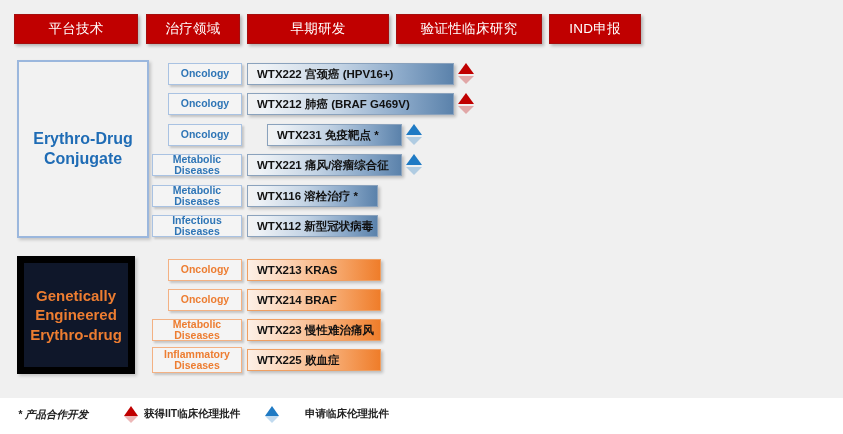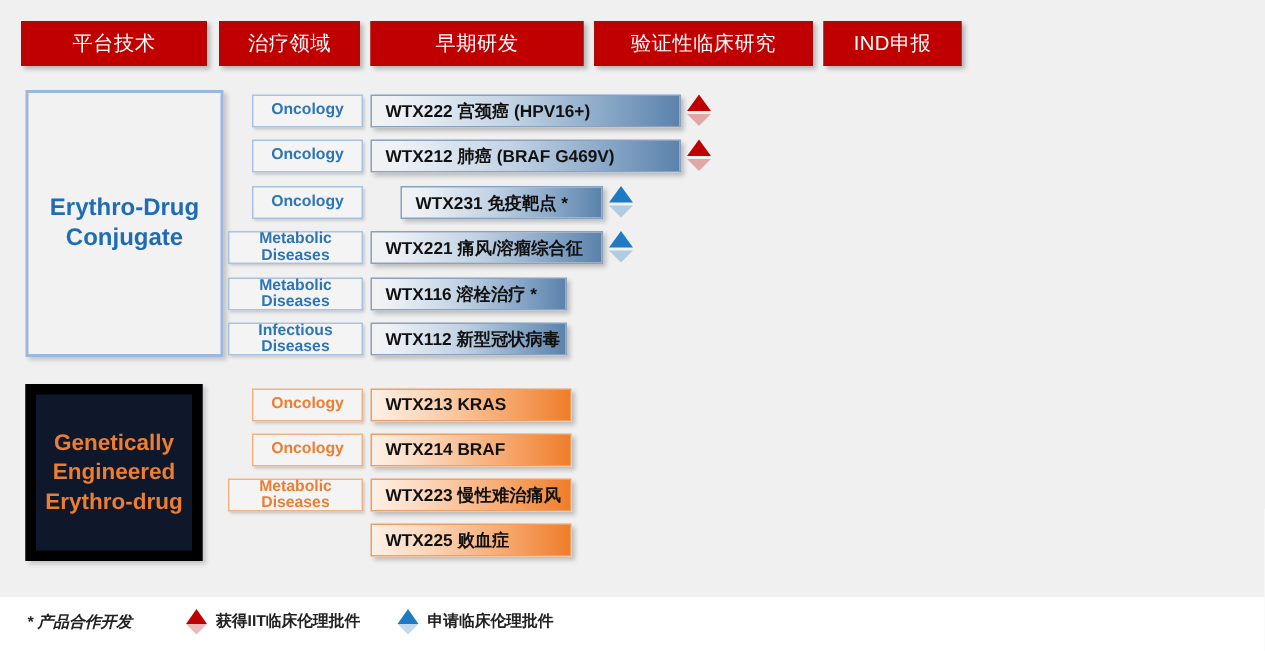--- a/index.html
+++ b/index.html
@@ -156,38 +156,39 @@
       <span class="refl"></span>
     </div>
 
   <div class="plat-orange" style="left:17px;top:256px;width:118px;height:118px;">
     <span>Genetically Engineered Erythro-drug</span>
   </div>
 
   <div class="ind orange" style="left:168px;top:259px;width:74px;">Oncology</div>
   <div class="ind orange" style="left:168px;top:289px;width:74px;">Oncology</div>
   <div class="ind orange" style="left:152px;top:319px;width:90px;">Metabolic Diseases</div>
+  <div class="ind orange tall" style="left:152px;top:347px;width:90px;">Inflammatory Diseases</div>
 
   <div class="bar orange" style="left:247px;top:259px;width:134px;">WTX213  KRAS</div>
   <div class="bar orange" style="left:247px;top:289px;width:134px;">WTX214  BRAF</div>
   <div class="bar orange" style="left:247px;top:319px;width:134px;">WTX223 慢性难治痛风</div>
   <div class="bar orange" style="left:247px;top:349px;width:134px;">WTX225  败血症</div>
 
   <div class="legend">
     <div class="lg-item note" style="left:18px;top:8px;">
       <span class="lg-text" style="font-style:italic;">* 产品合作开发</span>
     </div>
     <div class="lg-item" style="left:124px;top:5px;">
       <span class="lg-tri red">
           <span class="up"></span>
           <span class="refl"></span>
         </span>
       <span class="lg-text">获得IIT临床伦理批件</span>
     </div>
-    <div class="lg-item" style="left:265px;top:5px;">
+    <div class="lg-item" style="left:265px;top:5px;gap:20px;">
       <span class="lg-tri blue">
           <span class="up"></span>
           <span class="refl"></span>
         </span>
       <span class="lg-text">申请临床伦理批件</span>
     </div>
   </div>
 </div>
 
 </body></html>

